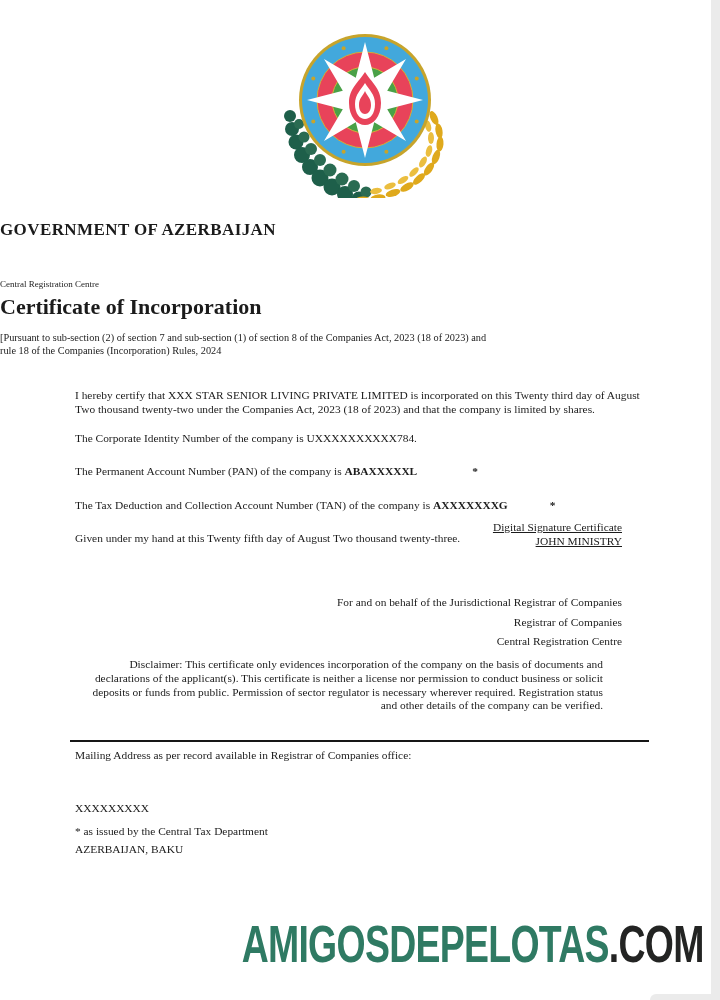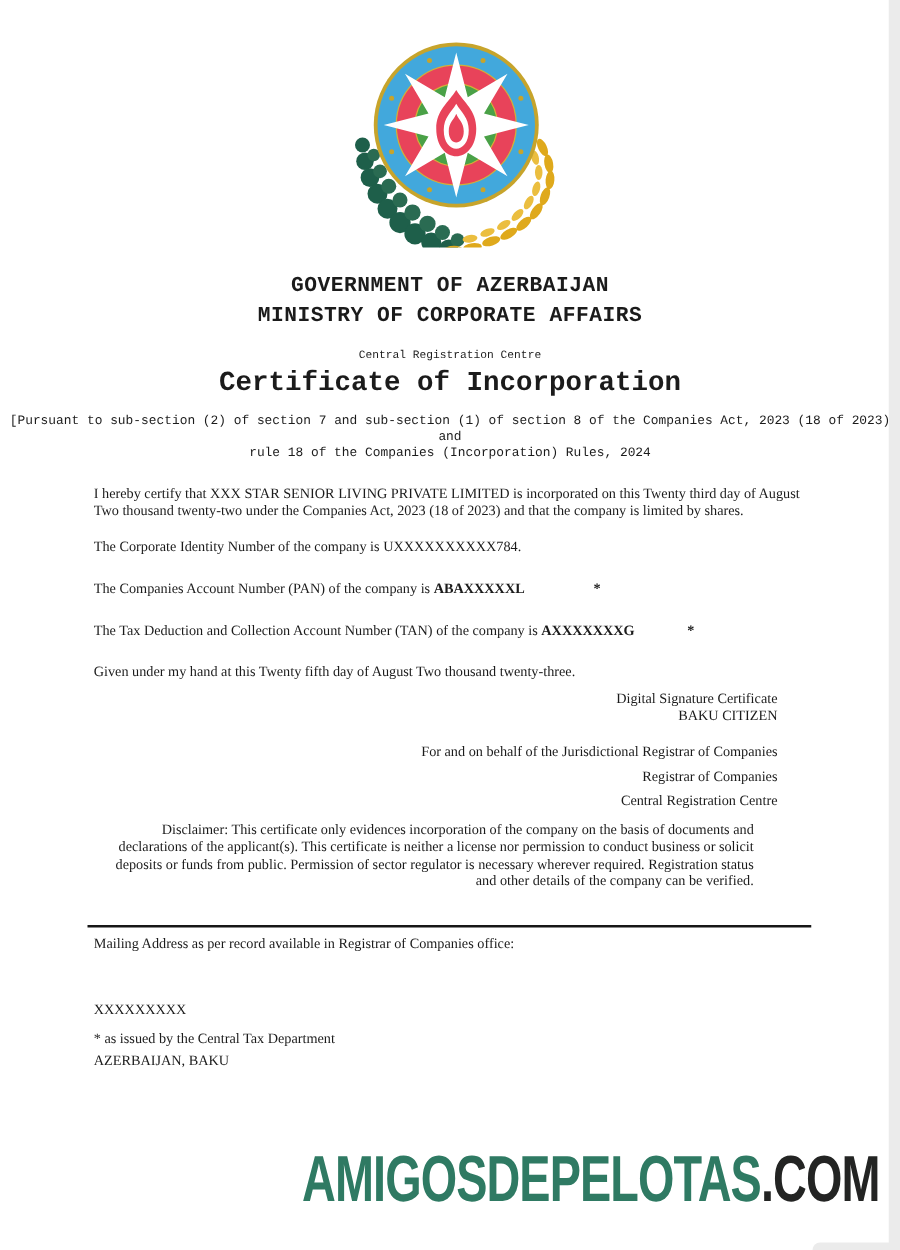--- a/index.html
+++ b/index.html
@@ -4,39 +4,39 @@
 <style>
   html,body{margin:0;padding:0;}
   body{width:720px;height:1000px;background:#ffffff;position:relative;overflow:hidden;
        font-family:"Liberation Serif", serif;color:#1b1b1b;}
   .page{position:absolute;inset:0;background:#fff;}
   .edge-right{position:absolute;top:0;right:0;width:9px;height:1000px;background:#ebebeb;border-bottom-left-radius:6px;}
   .edge-corner{position:absolute;right:0;bottom:0;width:70px;height:6px;background:#ebebeb;border-top-left-radius:6px;}
 
   .emblem{position:absolute;left:282px;top:28px;width:166px;height:170px;}
 
-  .center{position:absolute;left:0;width:720px;text-align:center;font-family:Liberation Mono, monospace;}
+  .center{position:absolute;left:0;width:720px;}
   .gov-line{top:220px;font-size:17px;font-weight:bold;letter-spacing:.4px;}
   .ministry-line{top:244px;font-size:17px;font-weight:bold;letter-spacing:.4px;}
   .office-line{top:279px;font-size:9px;}
   .cert-title{top:294px;font-size:22px;font-weight:bold;}
   .pursuant{top:331px;font-size:10.3px;line-height:13px;}
 
   .bodytext{position:absolute;left:75px;width:574px;font-size:11.4px;line-height:14px;}
   .p-certify{top:388px;}
   .p-cin{top:431px;}
   .p-pan{top:464px;}
   .p-tan{top:498px;}
   .p-given{top:531px;}
   .bold{font-weight:bold;}
   .star-gap-pan{display:inline-block;margin-left:55px;font-weight:bold;}
   .star-gap-tan{display:inline-block;margin-left:42px;font-weight:bold;}
 
   .rightcol{position:absolute;right:98px;text-align:right;font-size:11.4px;line-height:13.5px;}
-  .sig-block{top:553px;}
+  .sig-block{top:521px;text-decoration:underline;}
   .behalf-line{top:596px;}
   .registrar-line{top:616px;}
   .centre-line{top:635px;}
 
   .disclaimer{position:absolute;left:75px;top:658px;width:528px;font-size:11.4px;line-height:13.8px;text-align:right;}
 
   .divider{position:absolute;left:70px;top:740px;width:579px;border-top:2px solid #161616;}
 
   .mailing-heading{position:absolute;left:75px;top:749px;font-size:11.4px;}
   .mailing-block{position:absolute;left:75px;top:775px;font-size:11.4px;line-height:13.6px;white-space:pre;}
@@ -113,44 +113,43 @@
       <polygon points="83,14 92.2,49.8 124,31 105.2,62.8 141,72 105.2,81.2 124,113 92.2,94.2 83,130 73.8,94.2 42,113 60.8,81.2 25,72 60.8,62.8 42,31 73.8,49.8" fill="#FFFFFF"></polygon>
       <g>
         <path d="M83,44 C89,54 99,60 99,75 C99,89 91,97 83,97 C75,97 67,89 67,75 C67,60 77,54 83,44 Z" fill="#E8435A"></path>
         <path d="M83,55 C87,62 93,66 93,76 C93,86 88,91 83,91 C78,91 73,86 73,76 C73,66 79,62 83,55 Z" fill="#FFFFFF"></path>
         <path d="M83,63 C85,68 89,70 89,77 C89,83 86,86 83,86 C80,86 77,83 77,77 C77,70 81,68 83,63 Z" fill="#E8435A"></path>
       </g>
     </g>
   </svg>
 
   <div class="center gov-line">GOVERNMENT OF AZERBAIJAN</div>
-  <div class="center ministry-line">MINISTRY OF CORPORATE AFFAIRS</div>
   <div class="center office-line">Central Registration Centre</div>
   <div class="center cert-title">Certificate of Incorporation</div>
   <div class="center pursuant">
     <div>[Pursuant to sub-section (2) of section 7 and sub-section (1) of section 8 of the Companies Act, 2023 (18 of 2023) and</div>
     <div>rule 18 of the Companies (Incorporation) Rules, 2024</div>
   </div>
 
   <div class="bodytext p-certify">I hereby certify that XXX STAR SENIOR LIVING PRIVATE LIMITED is incorporated on this Twenty third day of August Two thousand twenty-two under the Companies Act, 2023 (18 of 2023) and that the company is limited by shares.</div>
   <div class="bodytext p-cin">The Corporate Identity Number of the company is UXXXXXXXXXX784.</div>
 
   <div class="bodytext p-pan">
-    <span>The Companies Account Number (PAN) of the company is </span><span class="bold">ABAXXXXXL</span><span class="star-gap-pan">*</span>
+    <span>The Permanent Account Number (PAN) of the company is </span><span class="bold">ABAXXXXXL</span><span class="star-gap-pan">*</span>
   </div>
 
   <div class="bodytext p-given">Given under my hand at this Twenty fifth day of August Two thousand twenty-three.</div>
 
   <div class="bodytext p-tan">
     <span>The Tax Deduction and Collection Account Number (TAN) of the company is </span><span class="bold">AXXXXXXXG</span><span class="star-gap-tan">*</span>
   </div>
 
   <div class="rightcol sig-block">
     <div>Digital Signature Certificate</div>
-    <div>BAKU CITIZEN</div>
+    <div>JOHN MINISTRY</div>
   </div>
   <div class="rightcol behalf-line">For and on behalf of the Jurisdictional Registrar of Companies</div>
   <div class="rightcol registrar-line">Registrar of Companies</div>
   <div class="rightcol centre-line">Central Registration Centre</div>
 
   <div class="disclaimer">Disclaimer: This certificate only evidences incorporation of the company on the basis of documents and declarations of the applicant(s). This certificate is neither a license nor permission to conduct business or solicit deposits or funds from public. Permission of sector regulator is necessary wherever required. Registration status and other details of the company can be verified.</div>
 
   <div class="divider"></div>
 
   <div class="mailing-heading">Mailing Address as per record available in Registrar of Companies office:</div>

